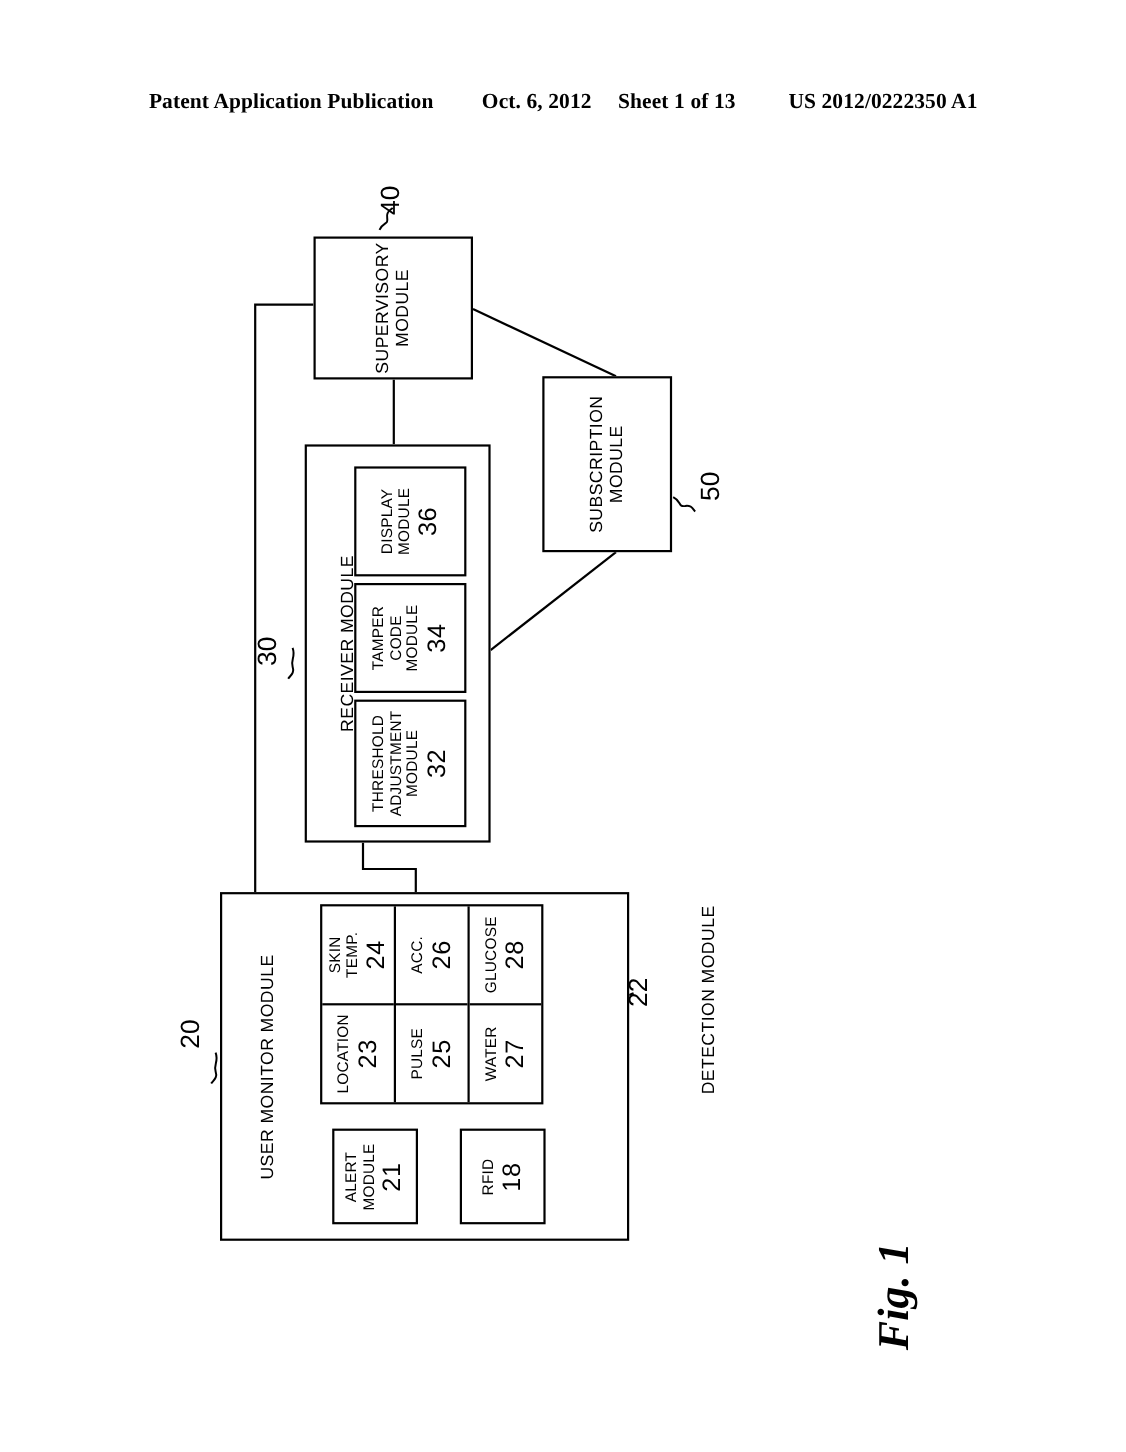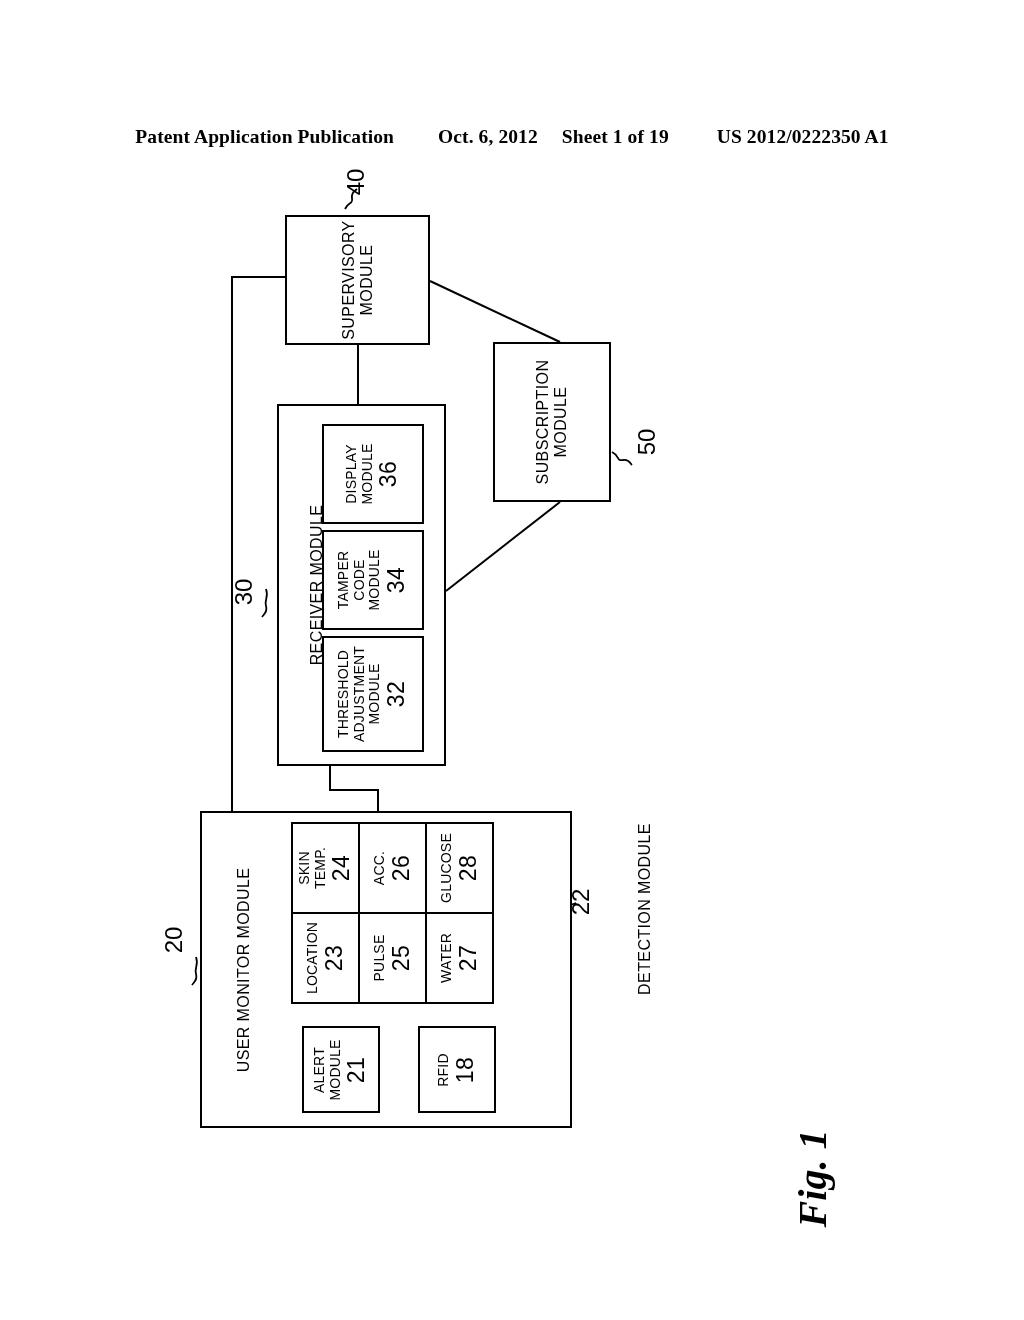--- a/index.html
+++ b/index.html
@@ -22,21 +22,21 @@
     left: 0;
     width: 1024px;
     text-align: center;
     font-family: "Liberation Serif", serif;
     font-weight: bold;
     font-size: 19.5px;
     color: #000;
     white-space: nowrap;
     letter-spacing: 0.1px;
   }
-  #page-header span { display: inline-block; vertical-align: baseline; margin-top: 44px; }
+  #page-header span { display: inline-block; vertical-align: baseline; }
   .hdr-gap-1 { width: 44px; display: inline-block; }
   .hdr-gap-2 { width: 24px; display: inline-block; }
   .hdr-gap-3 { width: 48px; display: inline-block; }
 
   
   #figure-canvas {
     position: absolute;
     top: 0; left: 0;
     width: 1024px;
     height: 1320px;
@@ -125,21 +125,21 @@
     transform-origin: center center;
   }
 
   .cell-label { display:block; }
   .cell-num   { display:block; margin-top: 1px; }
 </style>
 </head>
 <body>
 
 <div id="page-header">
-  <span>Patent Application Publication</span><span class="hdr-gap-1"></span><span>Oct. 6, 2012</span><span class="hdr-gap-2"></span><span>Sheet 1 of 19</span><span class="hdr-gap-3"></span><span>US 2012/0222350 A1</span>
+  <span>Patent Application Publication</span><span class="hdr-gap-1"></span><span>Oct. 6, 2012</span><span class="hdr-gap-2"></span><span>Sheet 1 of 13</span><span class="hdr-gap-3"></span><span>US 2012/0222350 A1</span>
 </div>
 
 <div id="figure-canvas">
 
   <svg id="svg-lines" viewBox="0 0 1024 1320">
 
     <line x1="358" y1="345" x2="358" y2="404" stroke="#000" stroke-width="2"></line>
 
     <polyline points="285,277 232,277 232,811" fill="none" stroke="#000" stroke-width="2"></polyline>
 

